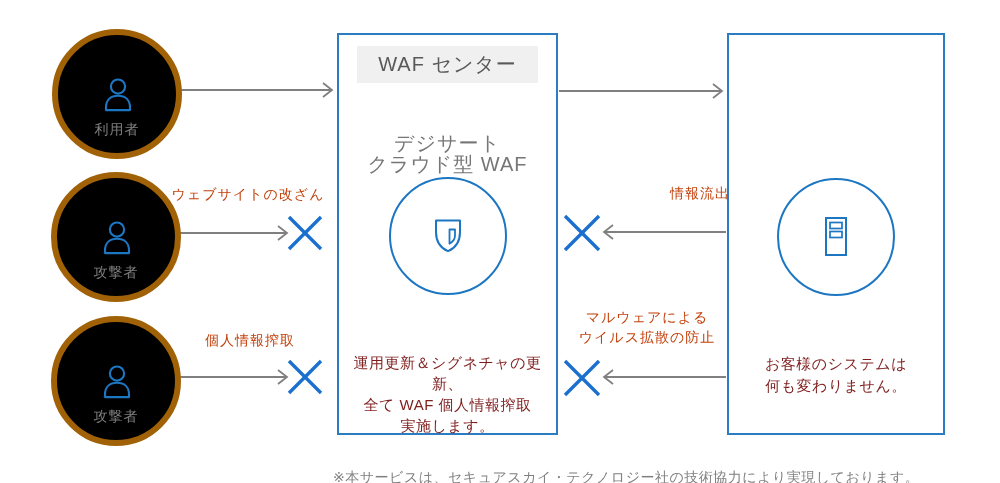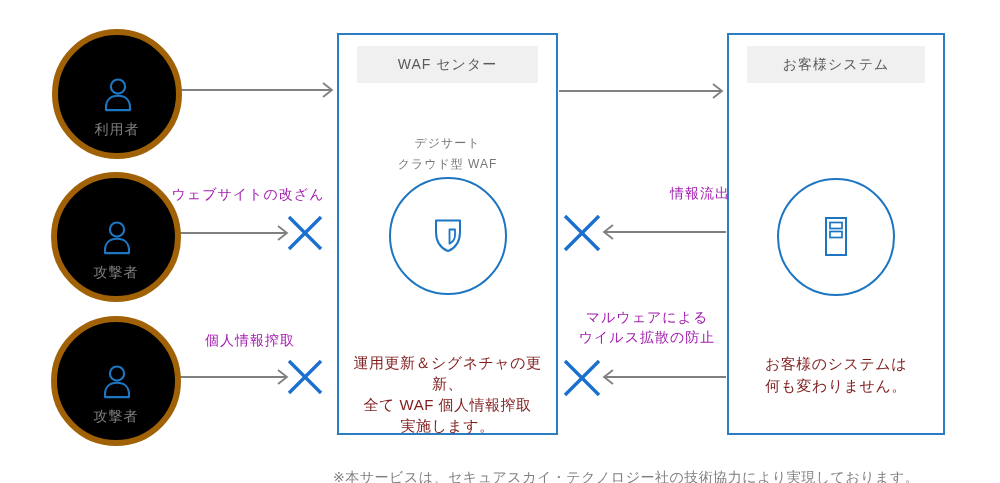--- a/index.html
+++ b/index.html
@@ -17,37 +17,37 @@
     position:absolute;left:0;top:86px;width:100%;text-align:center;
     font-size:14px;color:#7f7f7f;letter-spacing:1px;
   }
   .person-icon{position:absolute;left:44px;top:41px;}
   
   .panel{
     position:absolute;top:33px;width:217px;height:398px;border:2px solid #2a7dc2;background:#fff;
   }
   .panel-header{
     position:absolute;left:18px;right:18px;top:11px;height:37px;background:#f0f0f0;
-    font-size:14px;color:#595959;text-align:center;line-height:37px;letter-spacing:1px;
+    font-size:20px;color:#595959;text-align:center;line-height:37px;letter-spacing:1px;
   }
   .panel-subtitle{
     position:absolute;left:0;width:100%;top:98px;text-align:center;
-    font-size:12px;line-height:21px;color:#767676;letter-spacing:1px;
+    font-size:20px;line-height:21px;color:#767676;letter-spacing:1px;
   }
   .panel-circle{
     position:absolute;width:114px;height:114px;border:2px solid #1d76c2;border-radius:50%;background:#fff;
   }
   .panel-desc{
     position:absolute;left:0;width:100%;text-align:center;
     font-size:15px;line-height:21px;color:#7f1d1d;letter-spacing:0.5px;
   }
   .icon-center{position:absolute;left:50%;top:50%;transform:translate(-50%,-50%);}
   
   .flow-label{
-    position:absolute;text-align:center;font-size:14px;line-height:20px;color:#a21caf;letter-spacing:1px;
+    position:absolute;text-align:center;font-size:14px;line-height:20px;color:#c2410c;letter-spacing:1px;
   }
   .footnote{
     position:absolute;left:333px;top:446px;font-size:14px;color:#7f7f7f;letter-spacing:0.5px;margin-top:23px;
   }
   svg{display:block;}
   .connector-layer{position:absolute;left:0;top:0;}
 </style>
 </head>
 <body>
 
@@ -156,21 +156,20 @@
     </div>
   </div>
 
   <div class="flow-label" style="left:564px;top:183px;width:166px;text-align:right;">情報流出</div>
   <div class="flow-label" style="left:560px;top:307px;width:174px;">
     <div>マルウェアによる</div>
     <div>ウイルス拡散の防止</div>
   </div>
 
   <div class="panel" style="left:727px;width:214px;">
-    <div class="panel-header">お客様システム</div>
     <div class="panel-circle" style="left:48px;top:143px;">
       <span class="icon-center">
         <svg width="22" height="40" viewBox="0 0 22 40" fill="none" stroke="#1d76c2">
           <rect x="1" y="1" width="20" height="37" stroke-width="2"></rect>
           <rect x="5" y="5.5" width="12" height="6" stroke-width="1.7"></rect>
           <rect x="5" y="14.5" width="12" height="6" stroke-width="1.7"></rect>
         </svg>
       </span>
     </div>
     <div class="panel-desc" style="top:318px;line-height:22px;">

